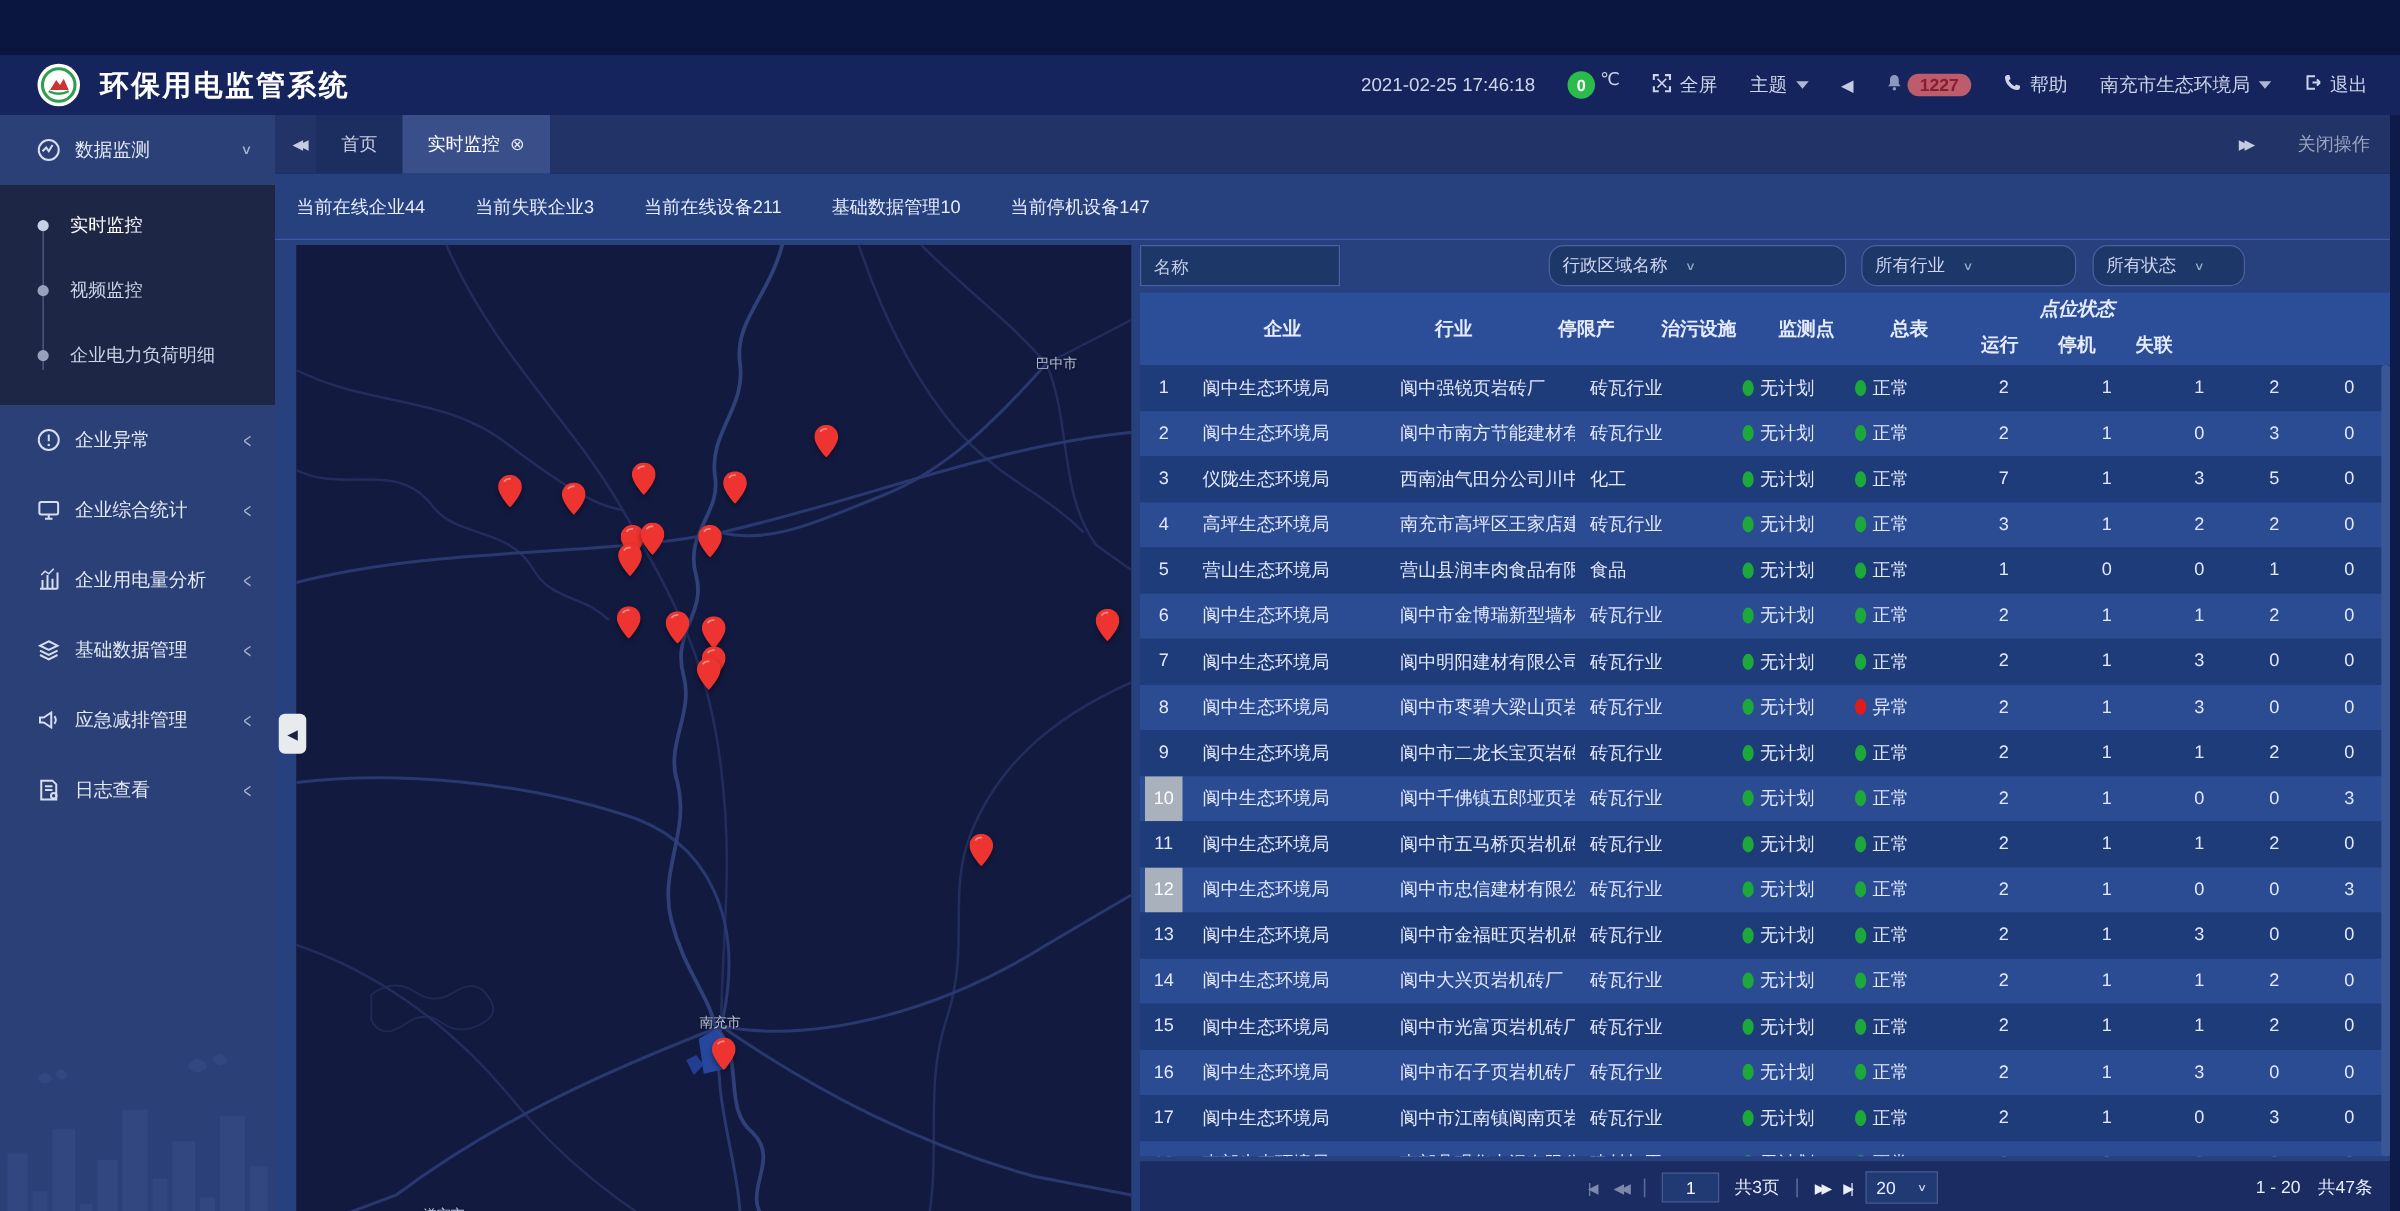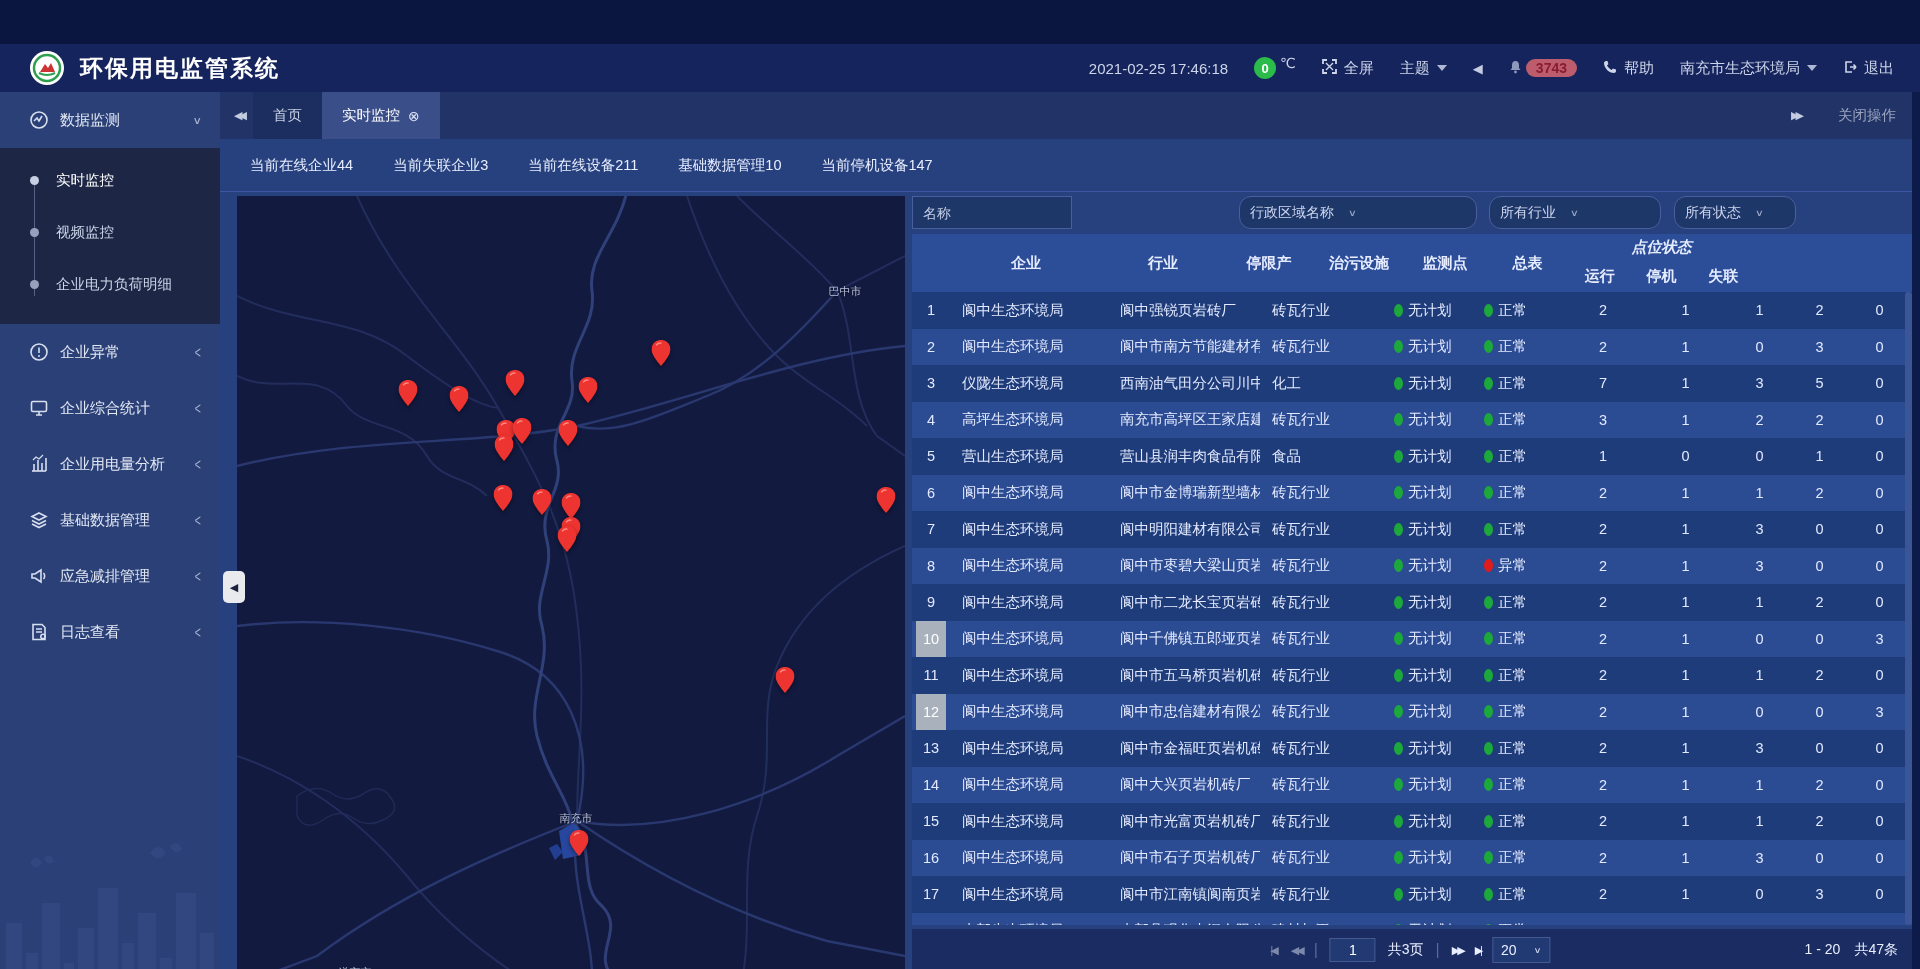--- a/index.html
+++ b/index.html
@@ -46,21 +46,21 @@
   .tab.active{background:#3a4e89;color:#fff;}
   .tab .close-x{font-size:14px;color:#dfe5f6;}
   .tab-right{margin-left:auto;display:flex;align-items:center;gap:38px;padding-right:16px;color:#9aa4bd;font-size:14.5px;}
   .fwd-icon{color:#c3cce0;font-size:11px;letter-spacing:-4px;cursor:pointer;}
 
   .content{position:absolute;left:0;top:47px;width:1692px;height:908px;background:#27417f;}
   .strip-right{position:absolute;right:0;top:47px;width:8px;height:908px;background:#0d1b4b;}
   .strip-bottom{position:absolute;left:0;top:907px;width:1692px;height:14px;background:#0d1b4b;}
 
   
-  .stats{position:absolute;left:0;top:0;width:1692px;height:53px;display:flex;align-items:center;gap:40px;padding-left:30px;
+  .stats{position:absolute;left:0;top:0;width:1692px;height:53px;display:flex;align-items:center;gap:40px;padding-left:17px;
     border-bottom:1px solid #3c57a4;font-size:14.5px;color:#e8eeff;}
   .stat b{font-weight:normal;}
 
   
   .map{position:absolute;left:17px;top:57px;width:668px;height:803px;background:#131a40;overflow:visible;}
   .map svg.roads{position:absolute;left:0;top:0;}
   .map-label{position:absolute;transform:translate(-50%,-50%);font-size:11px;color:#b7c1d8;text-shadow:0 1px 2px rgba(0,0,0,.6);white-space:nowrap;}
   .pin{position:absolute;width:19px;height:26px;transform:translate(-50%,-85%);cursor:pointer;filter:drop-shadow(0 2px 2px rgba(0,0,0,.45));}
   .map-collapse{position:absolute;left:-14px;top:375px;width:22px;height:32px;background:#e8eaee;border-radius:5px;
     display:flex;align-items:center;justify-content:center;color:#1b2340;font-size:11px;cursor:pointer;}
@@ -155,21 +155,21 @@
         <span class="caret-down"></span>
       </span>
       <span class="speaker glyph-icon">◀</span>
       <span class="notif">
         <span>
           <svg width="13" height="14" viewBox="0 0 13 14" fill="#8d98bd">
             <path d="M6.5 1 C4 1 3 3 3 5 L3 8 L1.5 10 L11.5 10 L10 8 L10 5 C10 3 9 1 6.5 1 Z"></path>
             <circle cx="6.5" cy="12" r="1.4"></circle>
           </svg>
         </span>
-        <span class="notif-badge">3743</span>
+        <span class="notif-badge">1227</span>
       </span>
       <span class="hdr-item">
         <span>
           <svg width="14" height="14" viewBox="0 0 14 14" fill="#cdd5ea">
             <path d="M3 1 C2 1 1 2 1 3 C1 8 6 13 11 13 C12 13 13 12 13 11 L13 9.5 L9.8 8.6 L8.8 10 C7 9.3 4.7 7 4 5.2 L5.4 4.2 L4.5 1 Z"></path>
           </svg>
         </span>
         <span>帮助</span>
       </span>
       <span class="hdr-item">

